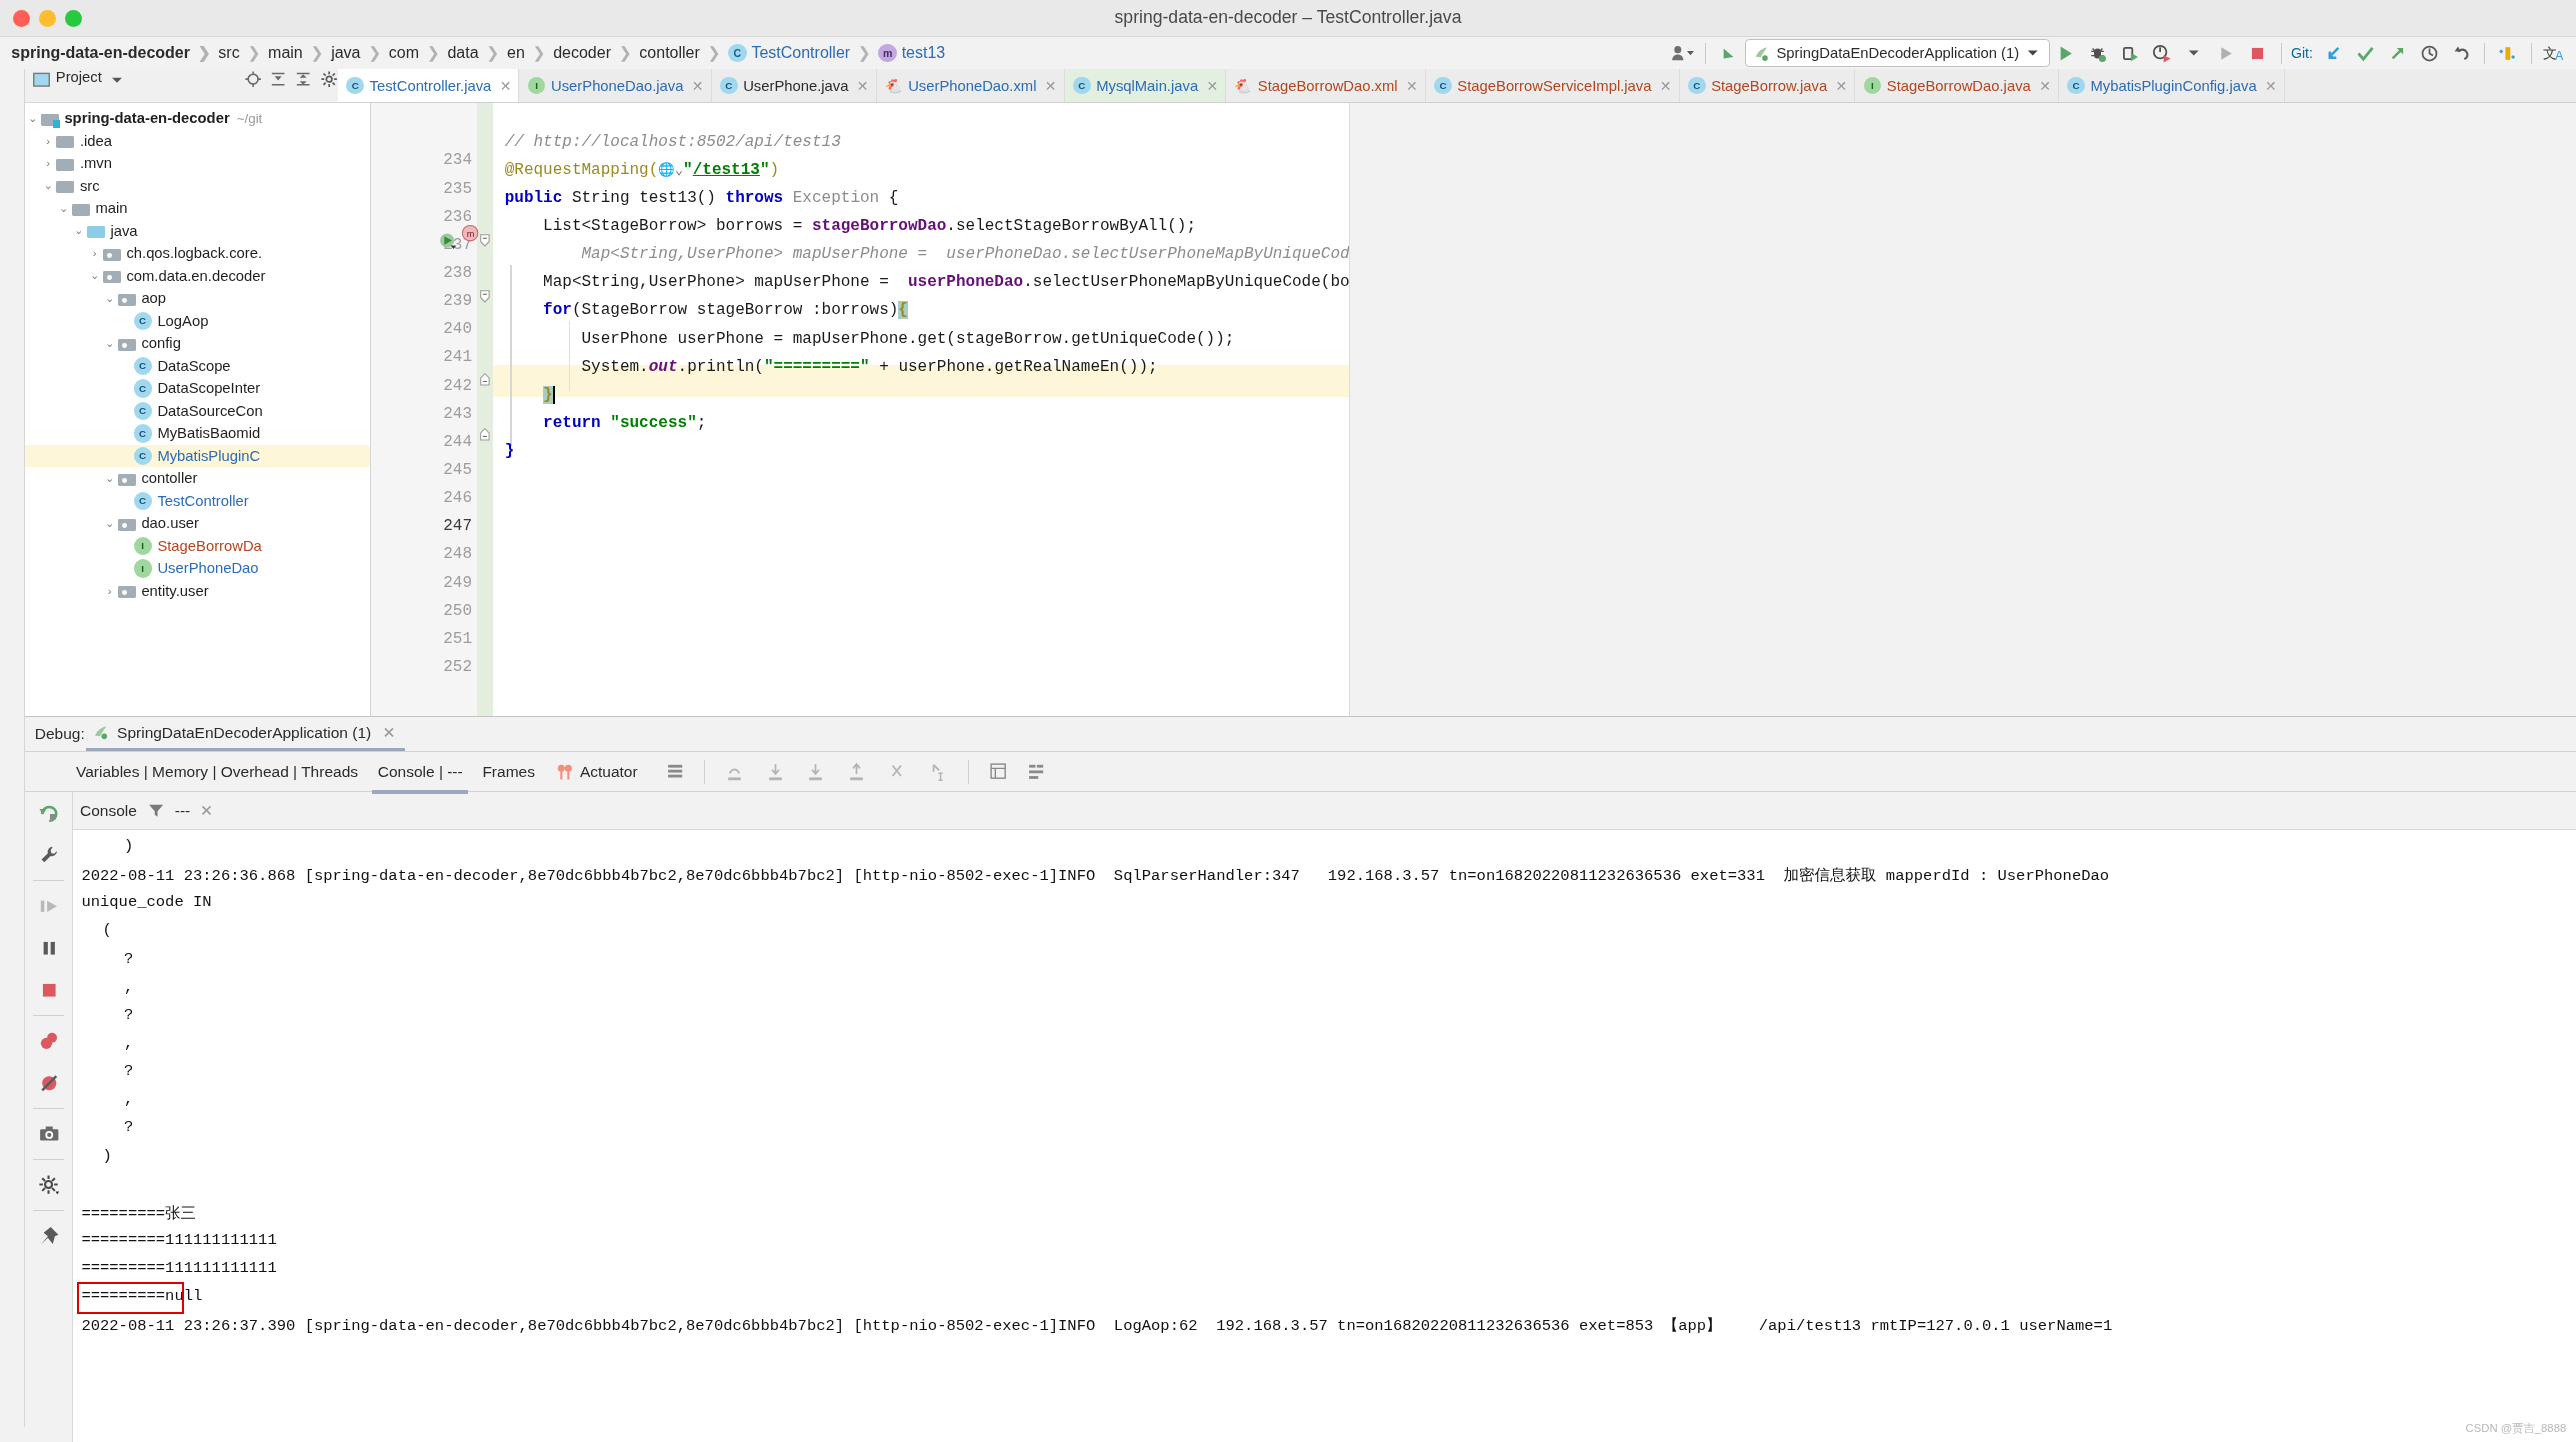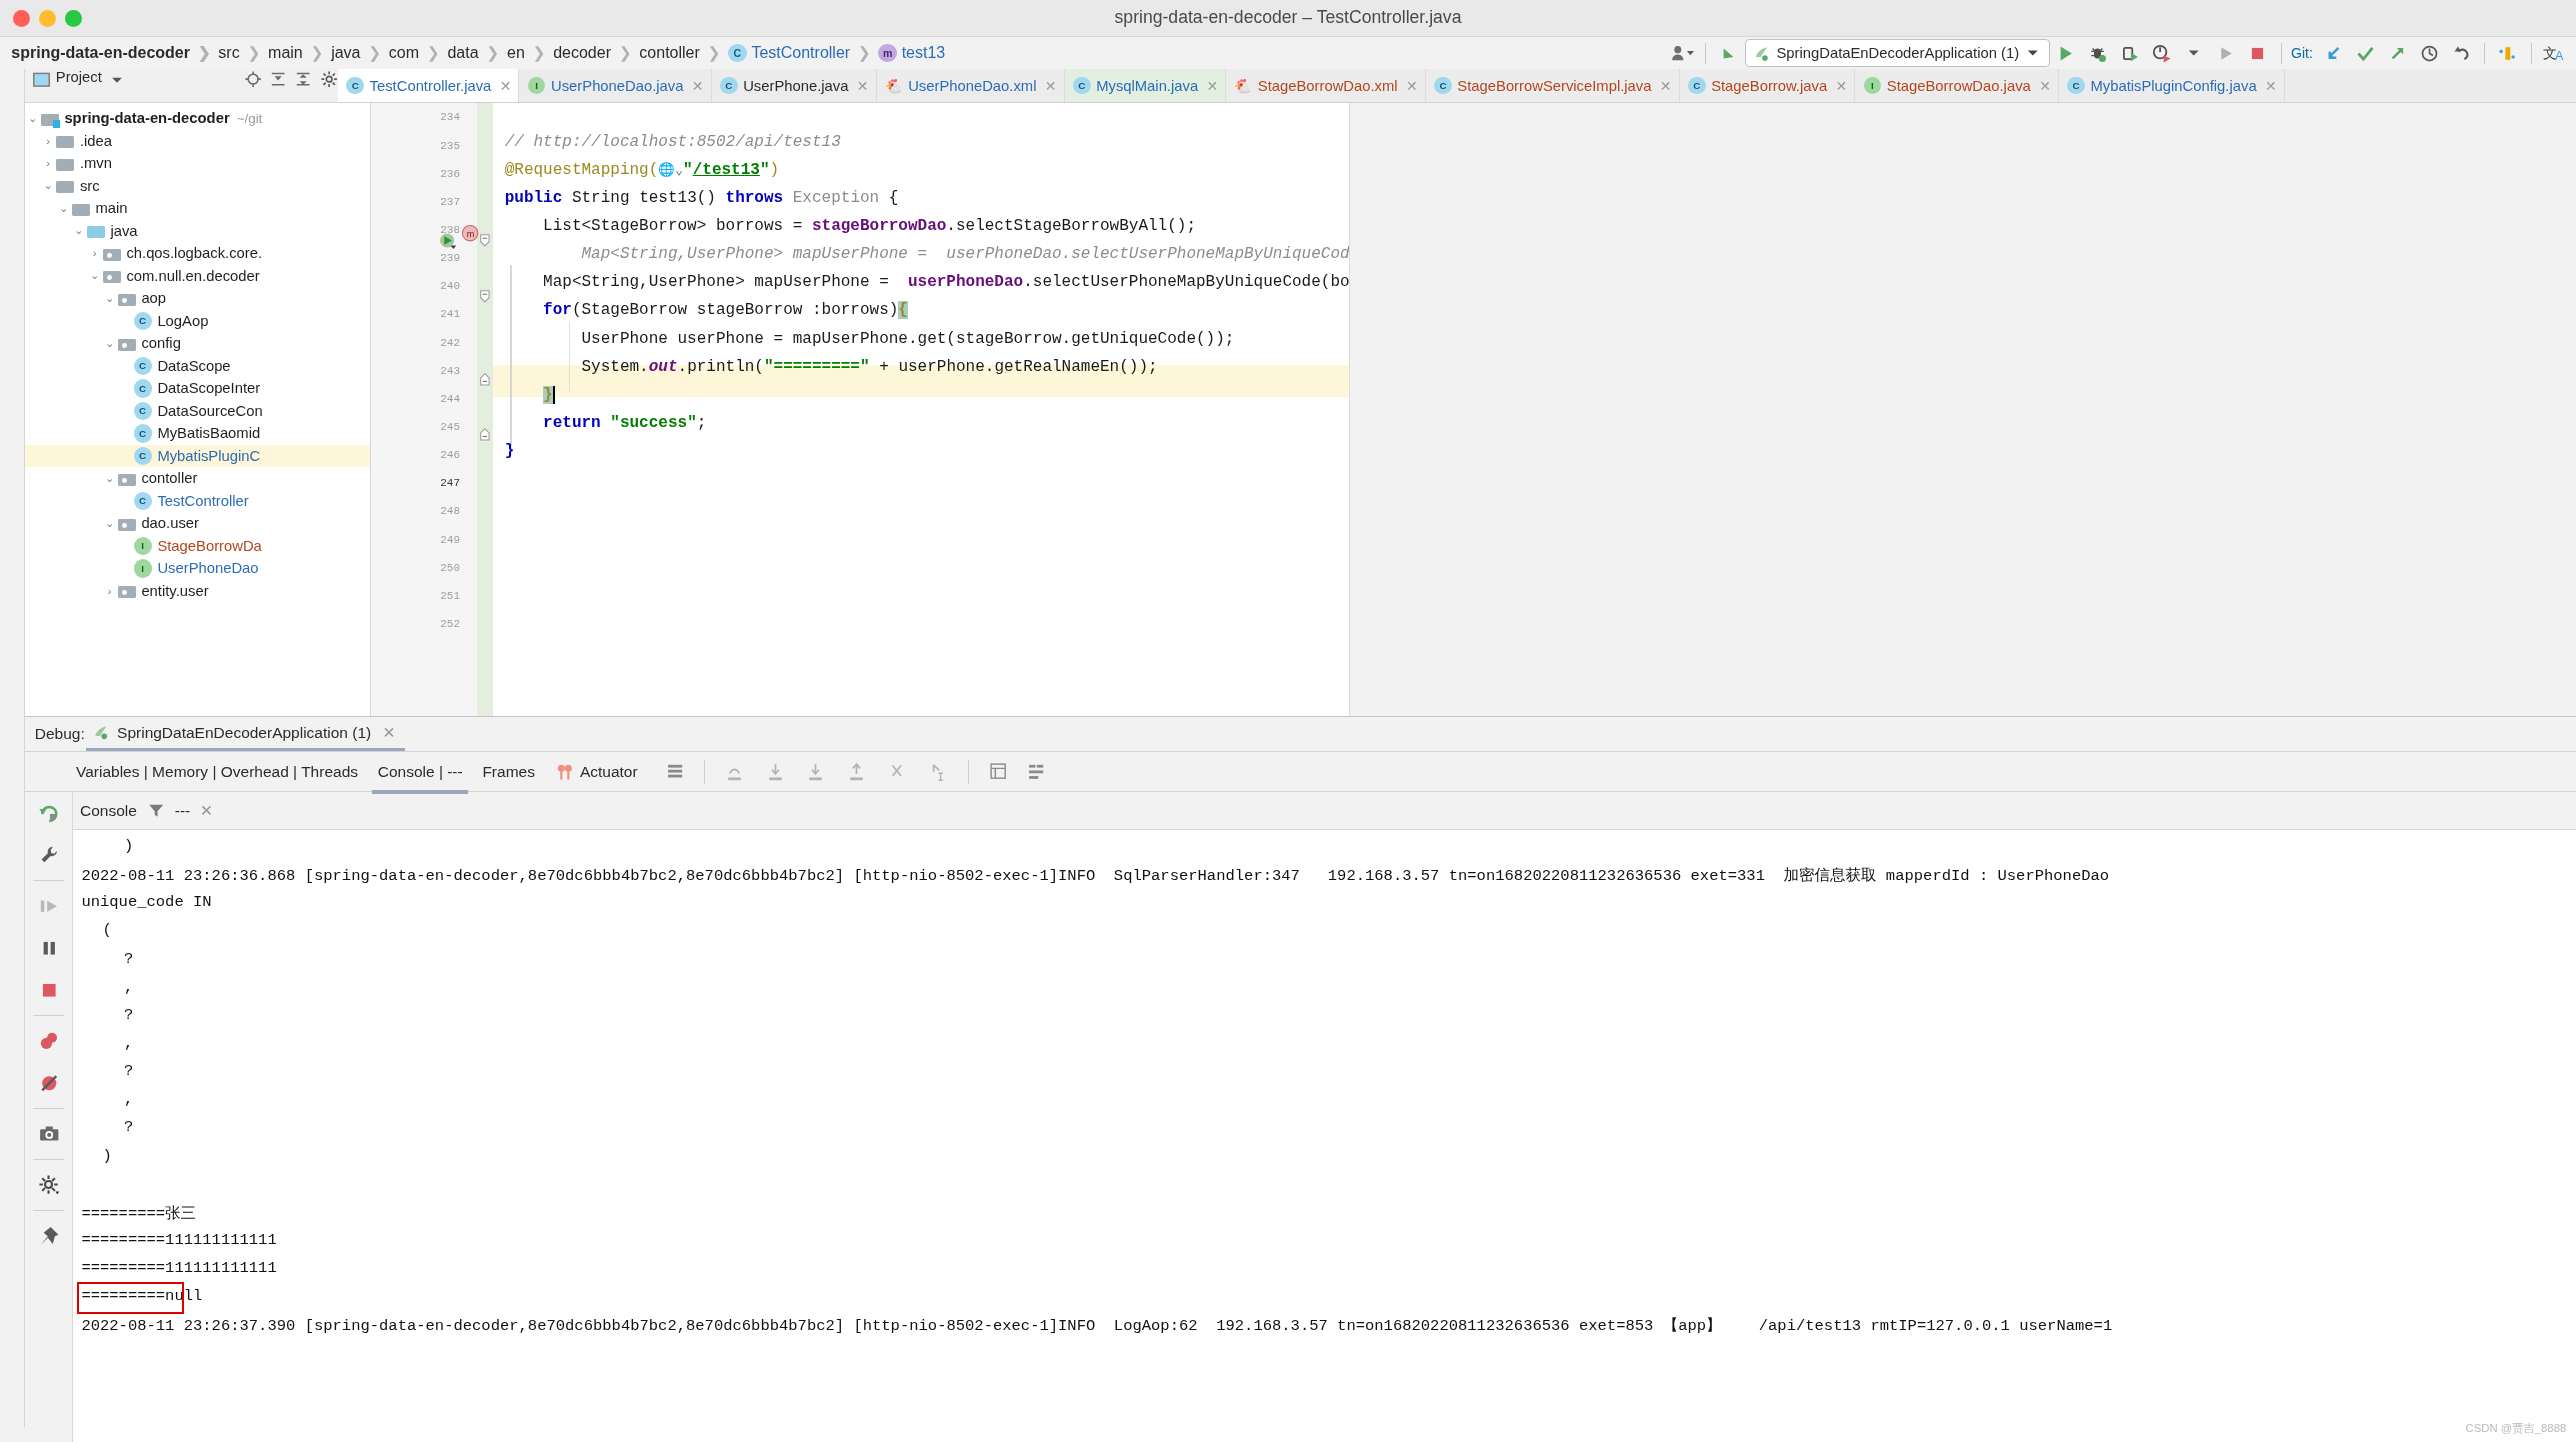--- a/index.html
+++ b/index.html
@@ -96,22 +96,22 @@
   .tlabel.blue{ color:#2b6cb6; } .tlabel.orange{ color:#b4461e; }
   .tpath{ color:#9a9a9a; font-size:13.4px; margin-left:7px; }
 
   
   .editor{ position:absolute; left:371px; top:103px; width:2205px; height:613px;
      background:#fff; overflow:hidden; }
   .gutter{ position:absolute; left:0; top:0; width:106px; height:613px; background:#f5f5f5;
      border-right:0; }
   .gutterband{ position:absolute; left:106px; top:0; width:15.5px; height:613px;
      background:#e4eedf; }
-  .lnum{ position:absolute; right:17px; font-size:11px; color:#9d9d9d;
-     font-family:"Liberation Mono", monospace; }
+  .lnum{ position:absolute; right:5px; font-size:16px; color:#9d9d9d;
+     font-family:"Liberation Mono", monospace;margin-top:40px; }
   .codearea{ position:absolute; left:121px; top:0; right:0; height:613px;
      font-family:"Liberation Mono", monospace; font-size:16px; white-space:pre;
      color:#1a1a1a; }
   .cl{ position:absolute; left:12.7px; }
   .hlline{ position:absolute; left:0; width:978px; height:32px; background:#fdf6d8; }
   .rightpanel{ position:absolute; left:978px; top:0; width:1227px; height:613px;
      background:#f2f2f2; border-left:0.7px solid #dcdcdc; }
   .cmt{ color:#8c8c8c; font-style:italic; }
   .ann{ color:#9b8a1f; }
   .kw{ color:#0000c0; font-weight:bold; }
@@ -443,21 +443,21 @@
             <b></b>
           </span>
           <span class="tlabel" style="">ch.qos.logback.core.</span>
         </div>
         <div class="trow">
           <span style="display:inline-block;width:62px;flex:none"></span>
           <span class="arr">⌄</span>
           <span class="folder pkg">
             <b></b>
           </span>
-          <span class="tlabel" style="">com.null.en.decoder</span>
+          <span class="tlabel" style="">com.data.en.decoder</span>
         </div>
         <div class="trow">
           <span style="display:inline-block;width:77px;flex:none"></span>
           <span class="arr">⌄</span>
           <span class="folder pkg">
             <b></b>
           </span>
           <span class="tlabel" style="">aop</span>
         </div>
         <div class="trow">

